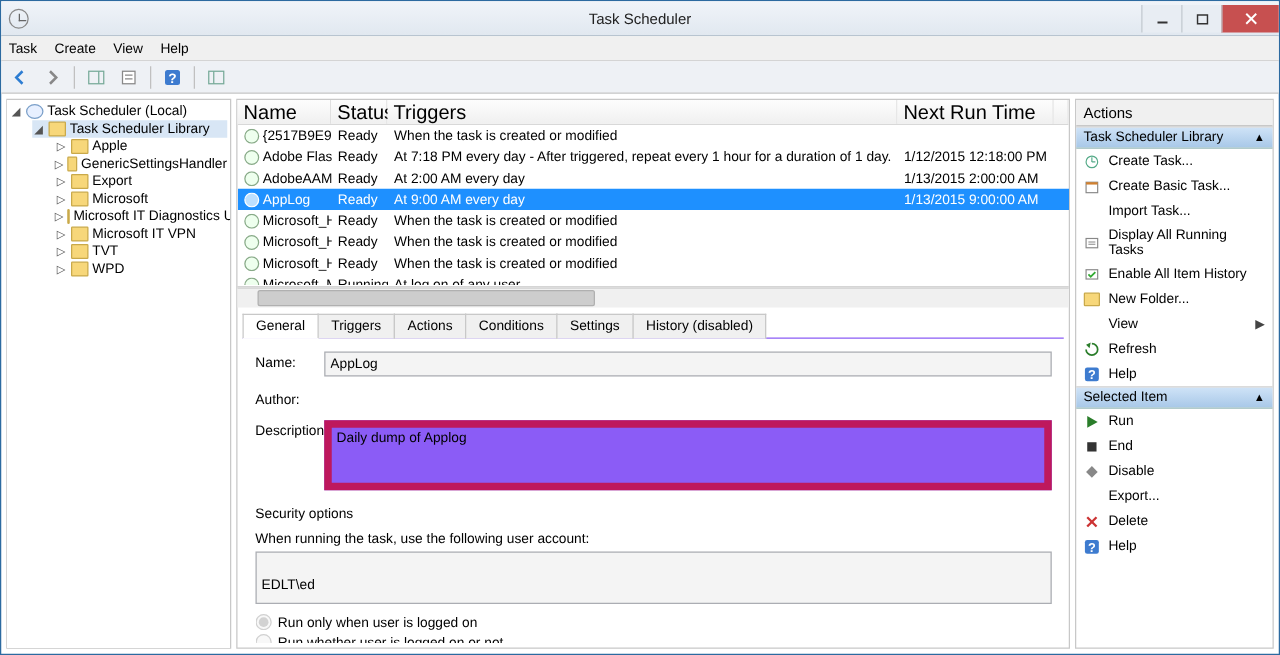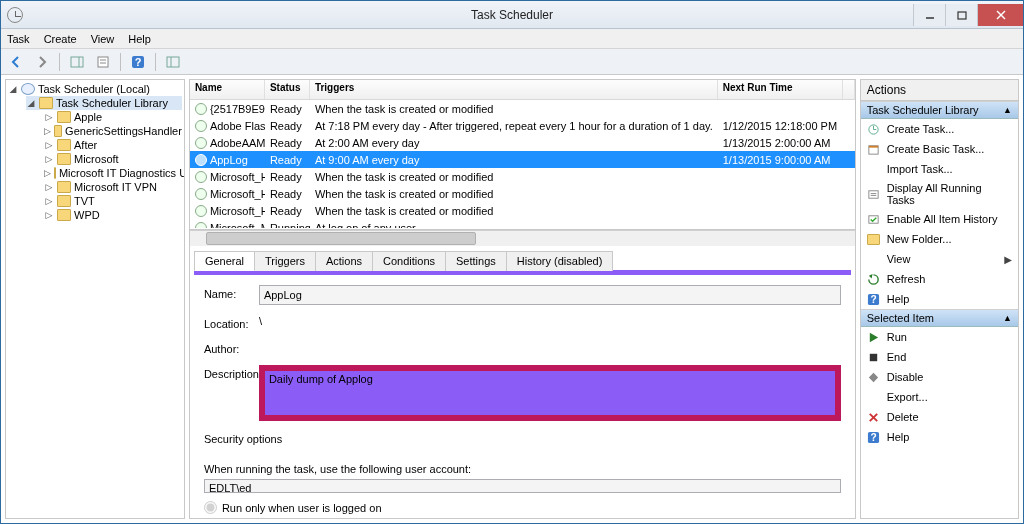--- a/index.html
+++ b/index.html
@@ -36,45 +36,45 @@
 .tree-children { padding-left: 18px; }
 .tree-toggle { width: 10px; height: 10px; display: inline-flex; align-items: center; justify-content: center; font-size: 9px; color: #555; }
 .tree-icon { width: 14px; height: 12px; background: #f7d77a; border: 1px solid #c9a94a; border-radius: 1px; position: relative; }
 .tree-icon.root { background: #e8f0ff; border-color: #7a9fc9; border-radius: 50%; }
 .tree-sel { background: #d8e6f5; }
 
 
 .center-panel { flex: 1; border: 1px solid #c8c8c8; margin: 4px 2px; display: flex; flex-direction: column; min-height: 0; }
 .task-table { flex: 0 0 150px; overflow: hidden; position: relative; border-bottom: 1px solid #c8c8c8; }
 .task-header { display: flex; background: #fff; border-bottom: 1px solid #d8d8d8; height: 20px; }
-.task-header > div { border-right: 1px solid #e0e0e0; padding: 2px 5px; font-size: 10px; background: linear-gradient(#fdfdfd,#f0f0f0); font-weight: bold; }
+.task-header > div { border-right: 1px solid #e0e0e0; padding: 2px 5px; font-size: 16px; background: linear-gradient(#fdfdfd,#f0f0f0); }
 .task-rows { overflow-y: auto; height: 128px; }
 .task-row { display: flex; height: 17px; align-items: center; }
 .task-row > div { padding: 0 5px; white-space: nowrap; overflow: hidden; display:flex; align-items:center; gap:3px; }
 .task-row.selected { background: #1e90ff; color: #fff; }
 .clock-icon { width: 12px; height: 12px; border: 1px solid #8a8; border-radius: 50%; background: #efe; flex-shrink: 0; }
 .task-row.selected .clock-icon { border-color: #fff; background: #bde0ff; }
 .hscroll { height: 16px; background: #f0f0f0; border-top: 1px solid #d0d0d0; position: relative; }
 .hthumb { position: absolute; left: 16px; top: 1px; height: 13px; width: 270px; background: #cdcdcd; border: 1px solid #b0b0b0; border-radius: 2px; }
 
 .c-name { width: 75px; } .c-status { width: 45px; } .c-trig { flex: 1; } .c-next { width: 125px; } .c-last { width: 12px; }
 
 
-.tabs { display: flex; border-bottom: 5px solid #8b5cf6; margin: 4px 4px 0 4px; }
+.tabs { display: flex; border-bottom: 1px solid #8b5cf6; margin: 4px 4px 0 4px; }
 .tab { padding: 3px 10px; border: 1px solid #c8c8c8; border-bottom: none; margin-right: -1px; background: #f0f0f0; position: relative; top: 1px; }
 .tab.active { background: #fff; border-bottom: 1px solid #fff; z-index: 1; }
 .tab-body { flex: 1; margin: 0 4px 4px 4px; padding: 10px; overflow-y:auto; position:relative; }
 .form-row { display: flex; margin-bottom: 10px; }
 .form-row .lbl { width: 55px; padding-top: 3px; }
 .form-row .val { flex: 1; }
 .text-input { width: 100%; border: 1px solid #abadb3; padding: 2px 4px; background: #f4f4f4; height: 20px; }
 .textarea { width: 100%; height: 56px; border: 6px solid #be185d; background: #8b5cf6; padding: 2px 4px; resize:none; }
 .sec-group { margin-top: 6px; }
-.sec-title { margin-bottom: 18px; }
-.sec-account { border: 1px solid #abadb3; background: #f4f4f4; padding: 2px 4px; margin: 4px 0 8px 0; height: 14px; }
+.sec-title { margin-bottom: 8px; }
+.sec-account { border: 1px solid #abadb3; background: #f4f4f4; padding: 20px 4px; margin: 4px 0 8px 0; height: 14px; }
 .radio-row, .check-row { display: flex; align-items: center; gap: 5px; margin: 3px 0; }
 input[type=radio], input[type=checkbox] { margin:0; }
 
 
 .actions-panel { width: 210px; border: 1px solid #c8c8c8; margin: 4px 4px 4px 2px; display: flex; flex-direction: column; background:#fff; }
 .actions-header { font-size: 12px; padding: 3px 6px; background: #f0f0f0; border-bottom: 1px solid #c8c8c8; }
 .actions-group-title { background: linear-gradient(#cfe3f7,#a8c8e8); padding: 2px 6px; border-top:1px solid #d0d0d0; border-bottom:1px solid #9bb; display:flex; justify-content:space-between; align-items:center; }
 .actions-group-title .collapse { font-size: 9px; }
 .action-item { display: flex; align-items: center; gap: 6px; padding: 3px 6px; }
 .ai-icon { width: 14px; height: 14px; display:inline-flex; align-items:center; justify-content:center; flex-shrink:0; }
@@ -181,21 +181,21 @@
               <span>Apple</span>
             </div>
             <div class="tree-node">
               <span class="tree-toggle">▷</span>
               <span class="tree-icon"></span>
               <span>GenericSettingsHandler</span>
             </div>
             <div class="tree-node">
               <span class="tree-toggle">▷</span>
               <span class="tree-icon"></span>
-              <span>After</span>
+              <span>Export</span>
             </div>
             <div class="tree-node">
               <span class="tree-toggle">▷</span>
               <span class="tree-icon"></span>
               <span>Microsoft</span>
             </div>
             <div class="tree-node">
               <span class="tree-toggle">▷</span>
               <span class="tree-icon"></span>
               <span>Microsoft IT Diagnostics Utility</span>
@@ -323,24 +323,20 @@
           <div class="tab">Settings</div>
           <div class="tab">History (disabled)</div>
         </div>
 
       <div class="tab-body">
         <div class="form-row">
           <div class="lbl">Name:</div>
           <div class="val"><input class="text-input" readonly="" value="AppLog" style=""></div>
         </div>
         <div class="form-row">
-          <div class="lbl">Location:</div>
-          <div class="val">\</div>
-        </div>
-        <div class="form-row">
           <div class="lbl">Author:</div>
           <div class="val"></div>
         </div>
         <div class="form-row">
           <div class="lbl">Description:</div>
           <div class="val"><textarea class="textarea" readonly="" style="">Daily dump of Applog</textarea></div>
         </div>
         <div class="sec-group">
           <div class="sec-title">Security options</div>
           <div>When running the task, use the following user account:</div>

